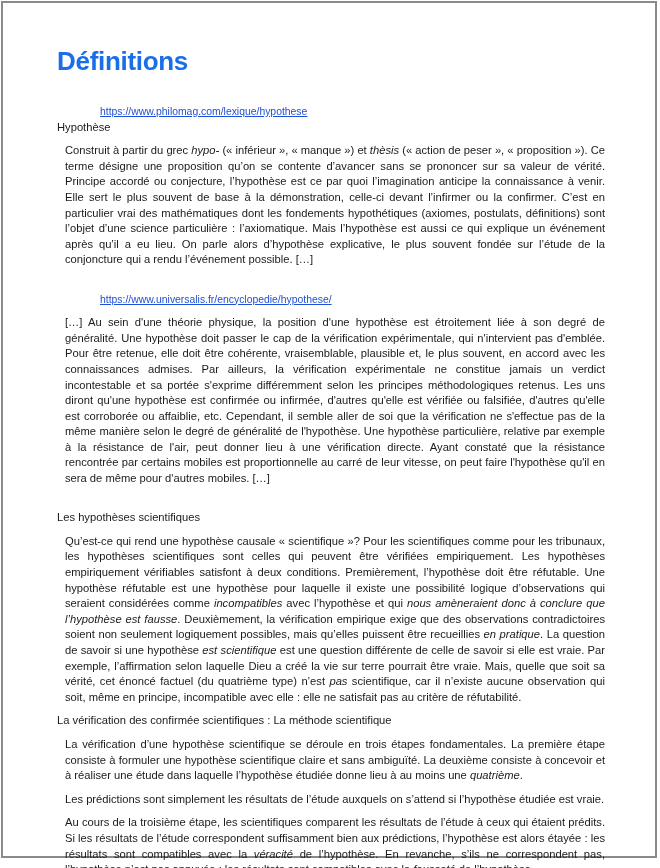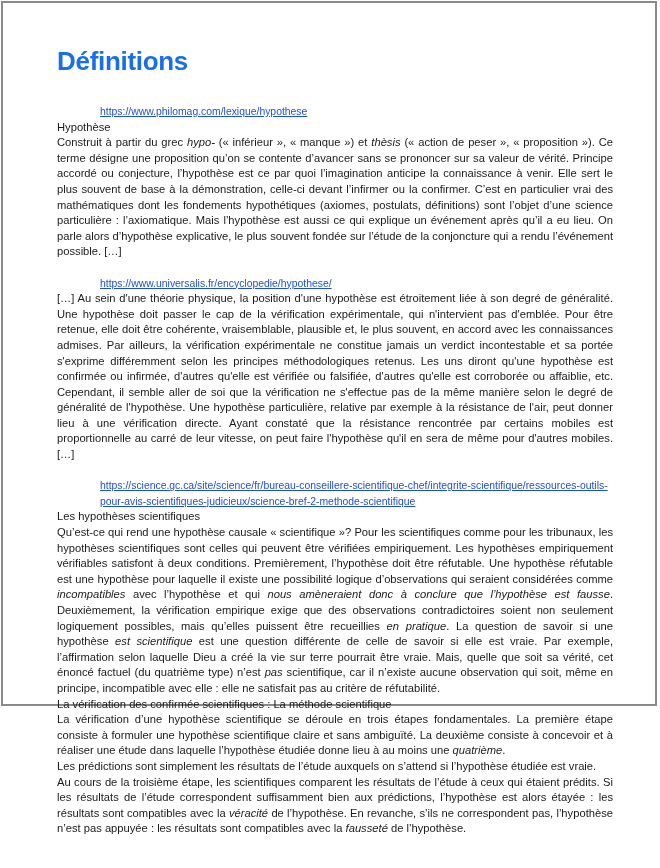--- a/index.html
+++ b/index.html
@@ -1,57 +1,56 @@
 <!DOCTYPE html>
 <html><head>
   <meta charset="utf-8">
   <style>
     html, body { margin: 0; padding: 0; background: #ffffff; }
     body { width: 660px; height: 868px; position: relative; overflow: hidden; }
     .page {
-      position: absolute; left: 1px; top: 1px; width: 656px; height: 705px;
+      position: absolute; left: 1px; top: 1px; width: 656px; height: 857px;
       border: 2px solid #8a8a8a; box-sizing: border-box; background: #fff;
     }
     .content {
       position: absolute; left: 54px; top: 40px; width: 556px;
       font-family: "Liberation Sans", sans-serif; font-size: 11.2px; line-height: 15.6px;
       color: #1a1a1a;
     }
     h1.title {
       margin: 0; padding: 0; font-size: 26px; line-height: 36px; font-weight: bold;
       color: #1a6fe8; letter-spacing: -0.3px; font-family: "Liberation Sans", sans-serif;
     }
     .gap-title { height: 25px; }
     .link {
       color: #1f4fd6; text-decoration: underline; font-size: 10.4px; display: block;
       line-height: 15.6px; word-break: break-all; margin-left: 43px;
     }
     .heading { font-weight: normal; display: block; }
-    .para { margin: 0; text-align: justify; }
+    .para { margin: 8px; text-align: justify; }
     .section-gap { height: 15.6px; }
     em { font-style: italic; }
   </style>
 </head>
 <body>
 
 <div class="page">
   <div class="content">
     <h1 class="title">Définitions</h1>
     <div class="gap-title"></div>
 
     <a class="link">https://www.philomag.com/lexique/hypothese</a>
     <span class="heading">Hypothèse</span>
     <p class="para"><span>Construit à partir du grec </span><em>hypo-</em><span> (« inférieur », « manque ») et </span><em>thèsis</em><span> (« action de peser », « proposition »). Ce terme désigne une proposition qu’on se contente d’avancer sans se prononcer sur sa valeur de vérité. Principe accordé ou conjecture, l’hypothèse est ce par quoi l’imagination anticipe la connaissance à venir. Elle sert le plus souvent de base à la démonstration, celle-ci devant l’infirmer ou la confirmer. C’est en particulier vrai des mathématiques dont les fondements hypothétiques (axiomes, postulats, définitions) sont l’objet d’une science particulière : l’axiomatique. Mais l’hypothèse est aussi ce qui explique un événement après qu’il a eu lieu. On parle alors d’hypothèse explicative, le plus souvent fondée sur l’étude de la conjoncture qui a rendu l’événement possible. […]</span></p>
     <div class="section-gap"></div>
 
     <a class="link">https://www.universalis.fr/encyclopedie/hypothese/</a>
     <p class="para">[…] Au sein d'une théorie physique, la position d'une hypothèse est étroitement liée à son degré de généralité. Une hypothèse doit passer le cap de la vérification expérimentale, qui n'intervient pas d'emblée. Pour être retenue, elle doit être cohérente, vraisemblable, plausible et, le plus souvent, en accord avec les connaissances admises. Par ailleurs, la vérification expérimentale ne constitue jamais un verdict incontestable et sa portée s'exprime différemment selon les principes méthodologiques retenus. Les uns diront qu'une hypothèse est confirmée ou infirmée, d'autres qu'elle est vérifiée ou falsifiée, d'autres qu'elle est corroborée ou affaiblie, etc. Cependant, il semble aller de soi que la vérification ne s'effectue pas de la même manière selon le degré de généralité de l'hypothèse. Une hypothèse particulière, relative par exemple à la résistance de l'air, peut donner lieu à une vérification directe. Ayant constaté que la résistance rencontrée par certains mobiles est proportionnelle au carré de leur vitesse, on peut faire l'hypothèse qu'il en sera de même pour d'autres mobiles. […]</p>
     <div class="section-gap"></div>
 
-    <a class="link">https://science.gc.ca/site/science/fr/bureau-conseillere-scientifique-chef/integrite-scientifique/ressources-outils-pour-avis-scientifiques-judicieux/science-bref-2-methode-scientifique</a>
     <span class="heading">Les hypothèses scientifiques</span>
     <p class="para"><span>Qu’est-ce qui rend une hypothèse causale « scientifique »? Pour les scientifiques comme pour les tribunaux, les hypothèses scientifiques sont celles qui peuvent être vérifiées empiriquement. Les hypothèses empiriquement vérifiables satisfont à deux conditions. Premièrement, l’hypothèse doit être réfutable. Une hypothèse réfutable est une hypothèse pour laquelle il existe une possibilité logique d’observations qui seraient considérées comme </span><em>incompatibles</em><span> avec l’hypothèse et qui </span><em>nous amèneraient donc à conclure que l’hypothèse est fausse</em><span>. Deuxièmement, la vérification empirique exige que des observations contradictoires soient non seulement logiquement possibles, mais qu’elles puissent être recueillies </span><em>en pratique</em><span>. La question de savoir si une hypothèse </span><em>est scientifique</em><span> est une question différente de celle de savoir si elle est vraie. Par exemple, l’affirmation selon laquelle Dieu a créé la vie sur terre pourrait être vraie. Mais, quelle que soit sa vérité, cet énoncé factuel (du quatrième type) n’est </span><em>pas</em><span> scientifique, car il n’existe aucune observation qui soit, même en principe, incompatible avec elle : elle ne satisfait pas au critère de réfutabilité.</span></p>
     <span class="heading">La vérification des confirmée scientifiques : La méthode scientifique</span>
     <p class="para"><span>La vérification d’une hypothèse scientifique se déroule en trois étapes fondamentales. La première étape consiste à formuler une hypothèse scientifique claire et sans ambiguïté. La deuxième consiste à concevoir et à réaliser une étude dans laquelle l’hypothèse étudiée donne lieu à au moins une </span><em>quatrième</em><span>.</span></p>
     <p class="para">Les prédictions sont simplement les résultats de l’étude auxquels on s’attend si l’hypothèse étudiée est vraie.</p>
     <p class="para"><span>Au cours de la troisième étape, les scientifiques comparent les résultats de l’étude à ceux qui étaient prédits. Si les résultats de l’étude correspondent suffisamment bien aux prédictions, l’hypothèse est alors étayée : les résultats sont compatibles avec la </span><em>véracité</em><span> de l’hypothèse. En revanche, s’ils ne correspondent pas, l’hypothèse n’est pas appuyée : les résultats sont compatibles avec la </span><em>fausseté</em><span> de l’hypothèse.</span></p>
   </div>
 </div>
 
 </body></html>

